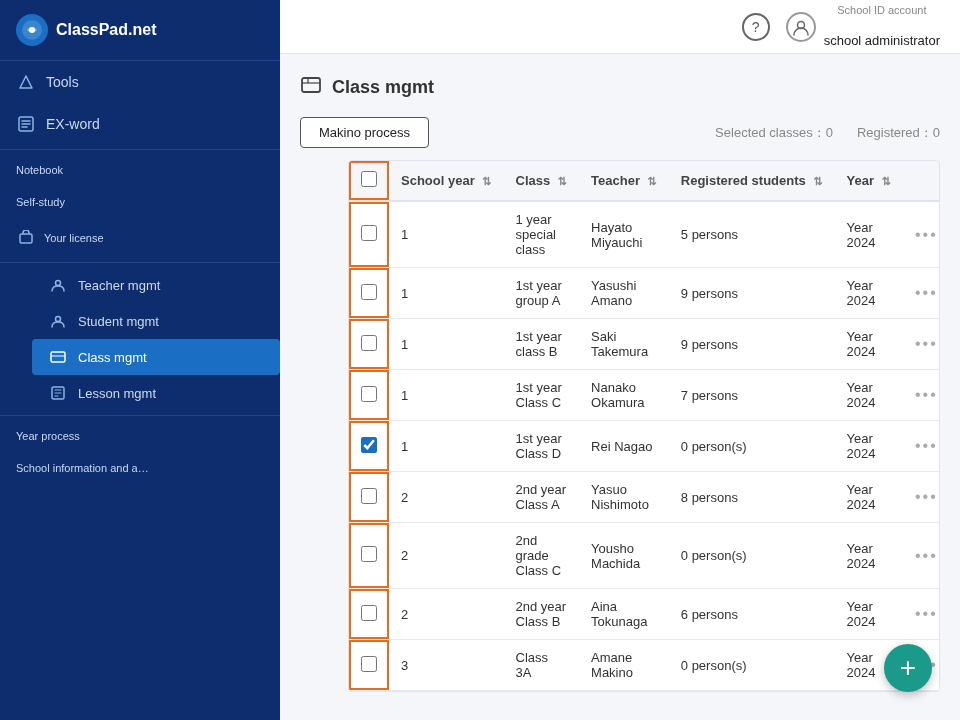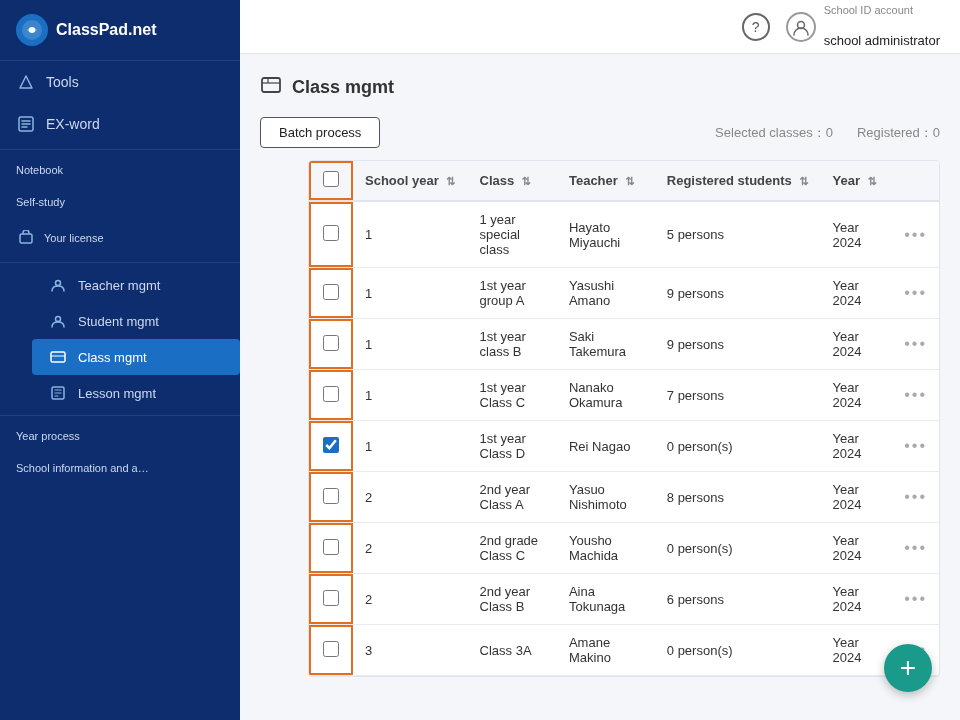--- a/index.html
+++ b/index.html
@@ -1,20 +1,20 @@
 <!DOCTYPE html>
 <html><head>
   <meta charset="utf-8">
   <style>
     * { box-sizing: border-box; margin: 0; padding: 0; }
     body { font-family: 'Segoe UI', Arial, sans-serif; font-size: 13px; background: #f5f6fa; display: flex; height: 720px; overflow: hidden; }
 
     
     #sidebar {
-      width: 240px;
+      width: 280px;
       background: #0d2d6e;
       color: #fff;
       display: flex;
       flex-direction: column;
       flex-shrink: 0;
       height: 720px;
       overflow-y: auto;
     }
     #sidebar-logo {
       display: flex;
@@ -88,21 +88,21 @@
     #header-user-info {
       display: flex; align-items: center; gap: 8px;
     }
     #header-user-avatar {
       width: 30px; height: 30px;
       border: 2px solid #999;
       border-radius: 50%;
       display: flex; align-items: center; justify-content: center;
       font-size: 16px; color: #555;
     }
-    #header-user-text { text-align: left; line-height: 1.3; }
+    #header-user-text { text-align: center; line-height: 1.3; }
     #header-school-id { font-size: 11px; color: #888; }
     #header-school-admin { font-size: 13px; color: #222; font-weight: 400; margin-top: 16px; }
 
     #content {
       flex: 1;
       overflow: auto;
       padding: 20px;
     }
     #page-header {
       display: flex; align-items: center; gap: 10px;
@@ -334,21 +334,21 @@
         <svg width="22" height="22" viewBox="0 0 22 22" fill="none">
             <rect x="2" y="4" width="18" height="14" rx="2" stroke="#444" stroke-width="1.8"></rect>
             <path d="M2 9h18" stroke="#444" stroke-width="1.2"></path>
             <path d="M8 4v5" stroke="#444" stroke-width="1.2"></path>
           </svg>
       </span>
       <span id="page-title">Class mgmt</span>
     </div>
 
     <div id="toolbar">
-      <button id="batch-process-btn">Batch process</button>
+      <button id="batch-process-btn">Makino process</button>
       <div id="toolbar-right">
         <span>Selected classes：0</span>
         <span>Registered：0</span>
       </div>
     </div>
 
     <div id="table-container">
       <table>
         <thead>
           <tr>

